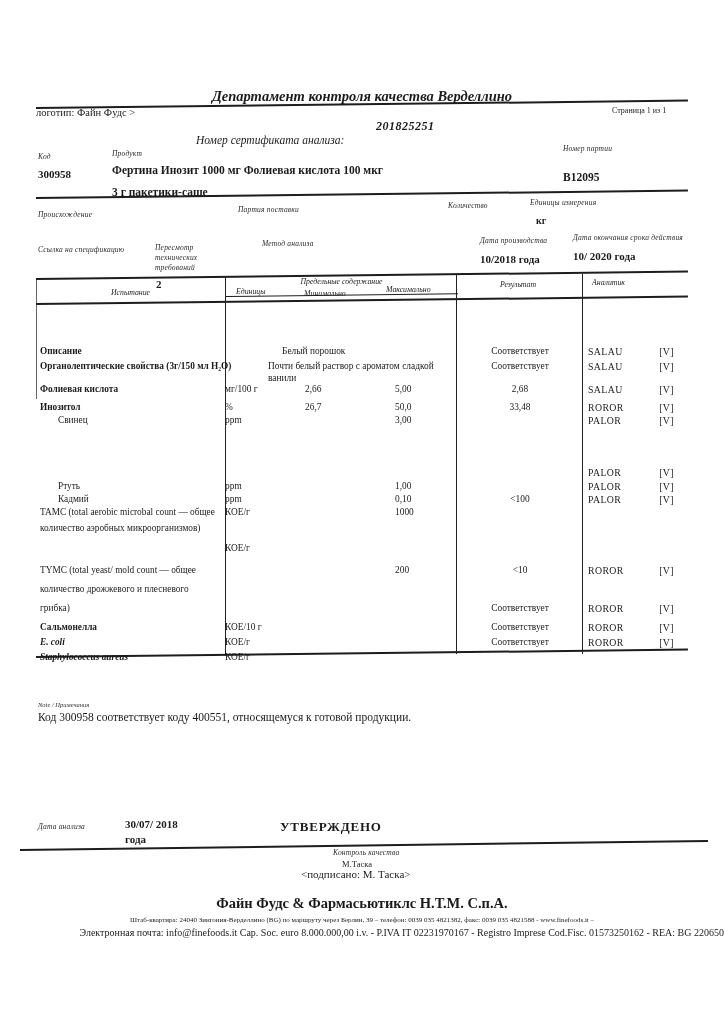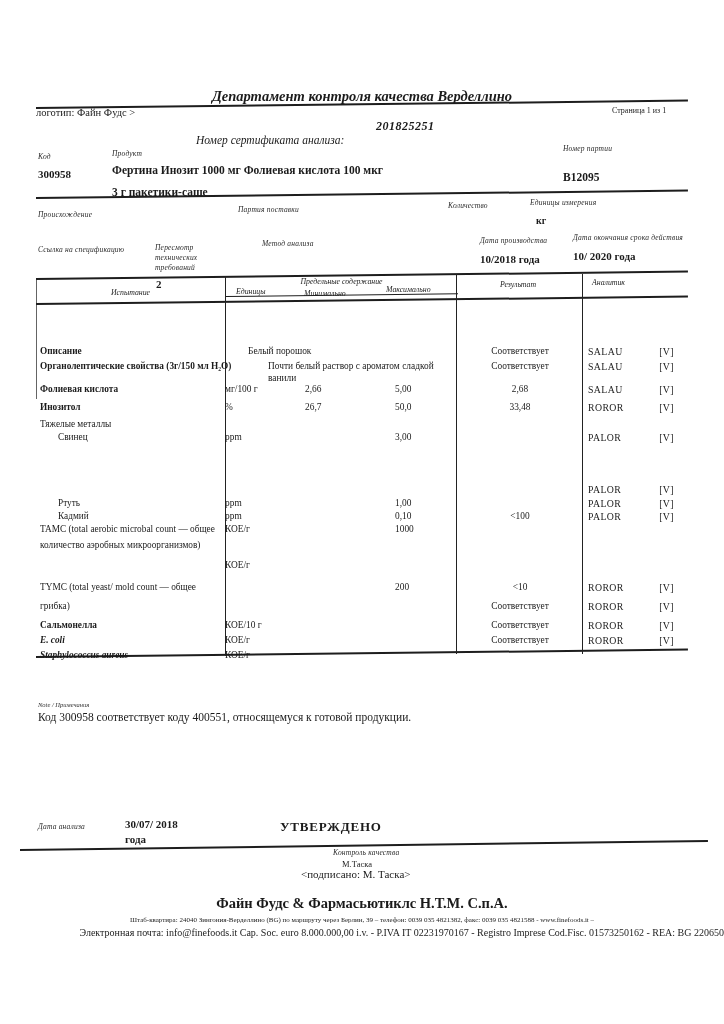--- a/index.html
+++ b/index.html
@@ -86,21 +86,21 @@
   <div class="thead-lbl" style="left:189px;top:5px;width:233px;text-align:center;">Предельные содержание</div>
   <div class="thead-lbl" style="left:200px;top:15px;">Единицы</div>
   <div class="thead-lbl" style="left:268px;top:17px;">Минимально</div>
   <div class="thead-lbl" style="left:350px;top:13px;">Максимально</div>
   <div class="thead-lbl" style="left:420px;top:8px;width:124px;text-align:center;">Результат</div>
   <div class="thead-lbl" style="left:556px;top:6px;">Аналитик</div>
 
   <div class="rows" id="rows-host">
       <div class="trow" style="margin-top: 40px;">
         <div class="c-test b">Описание</div>
-        <div class="c-mid" style="padding-left: 23px;">Белый порошок</div>
+        <div class="c-mid" style="padding-left: 57px;">Белый порошок</div>
         <div class="c-result">Соответствует</div>
         <div class="c-analyst">
           <div class="">SALAU</div>
           <div class="">[V]</div>
         </div>
       </div>
       <div class="trow" style="margin-top: 2px;">
         <div class="c-test b">Органолептические свойства (3г/150 мл H₂O)</div>
         <div class="c-mid" style="padding-left: 43px;">Почти белый раствор с ароматом сладкой ванили</div>
         <div class="c-result">Соответствует</div>
@@ -124,31 +124,20 @@
         <div class="c-test b">Инозитол</div>
         <div class="c-unit">%</div>
         <div class="c-min">26,7</div>
         <div class="c-max">50,0</div>
         <div class="c-result">33,48</div>
         <div class="c-analyst">
           <div class="">ROROR</div>
           <div class="">[V]</div>
         </div>
       </div>
-      <div class="trow" style="margin-top: 4px;">
-        <div class="c-test">Тяжелые металлы</div>
-        <div class="c-unit"></div>
-        <div class="c-min"></div>
-        <div class="c-max"></div>
-        <div class="c-result"></div>
-        <div class="c-analyst">
-          <div class=""></div>
-          <div class=""></div>
-        </div>
-      </div>
       <div class="trow" style="margin-top: 0px;">
         <div class="c-test ind">Свинец</div>
         <div class="c-unit">ppm</div>
         <div class="c-min"></div>
         <div class="c-max">3,00</div>
         <div class="c-result"></div>
         <div class="c-analyst">
           <div class="">PALOR</div>
           <div class="">[V]</div>
         </div>
@@ -224,20 +213,31 @@
         <div class="c-unit"></div>
         <div class="c-min"></div>
         <div class="c-max">200</div>
         <div class="c-result">&lt;10</div>
         <div class="c-analyst">
           <div class="">ROROR</div>
           <div class="">[V]</div>
         </div>
       </div>
       <div class="trow" style="margin-top: 6px;">
+        <div class="c-test">количество дрожжевого и плесневого</div>
+        <div class="c-unit"></div>
+        <div class="c-min"></div>
+        <div class="c-max"></div>
+        <div class="c-result"></div>
+        <div class="c-analyst">
+          <div class=""></div>
+          <div class=""></div>
+        </div>
+      </div>
+      <div class="trow" style="margin-top: 6px;">
         <div class="c-test">грибка)</div>
         <div class="c-unit"></div>
         <div class="c-min"></div>
         <div class="c-max"></div>
         <div class="c-result">Соответствует</div>
         <div class="c-analyst">
           <div class="">ROROR</div>
           <div class="">[V]</div>
         </div>
       </div>

